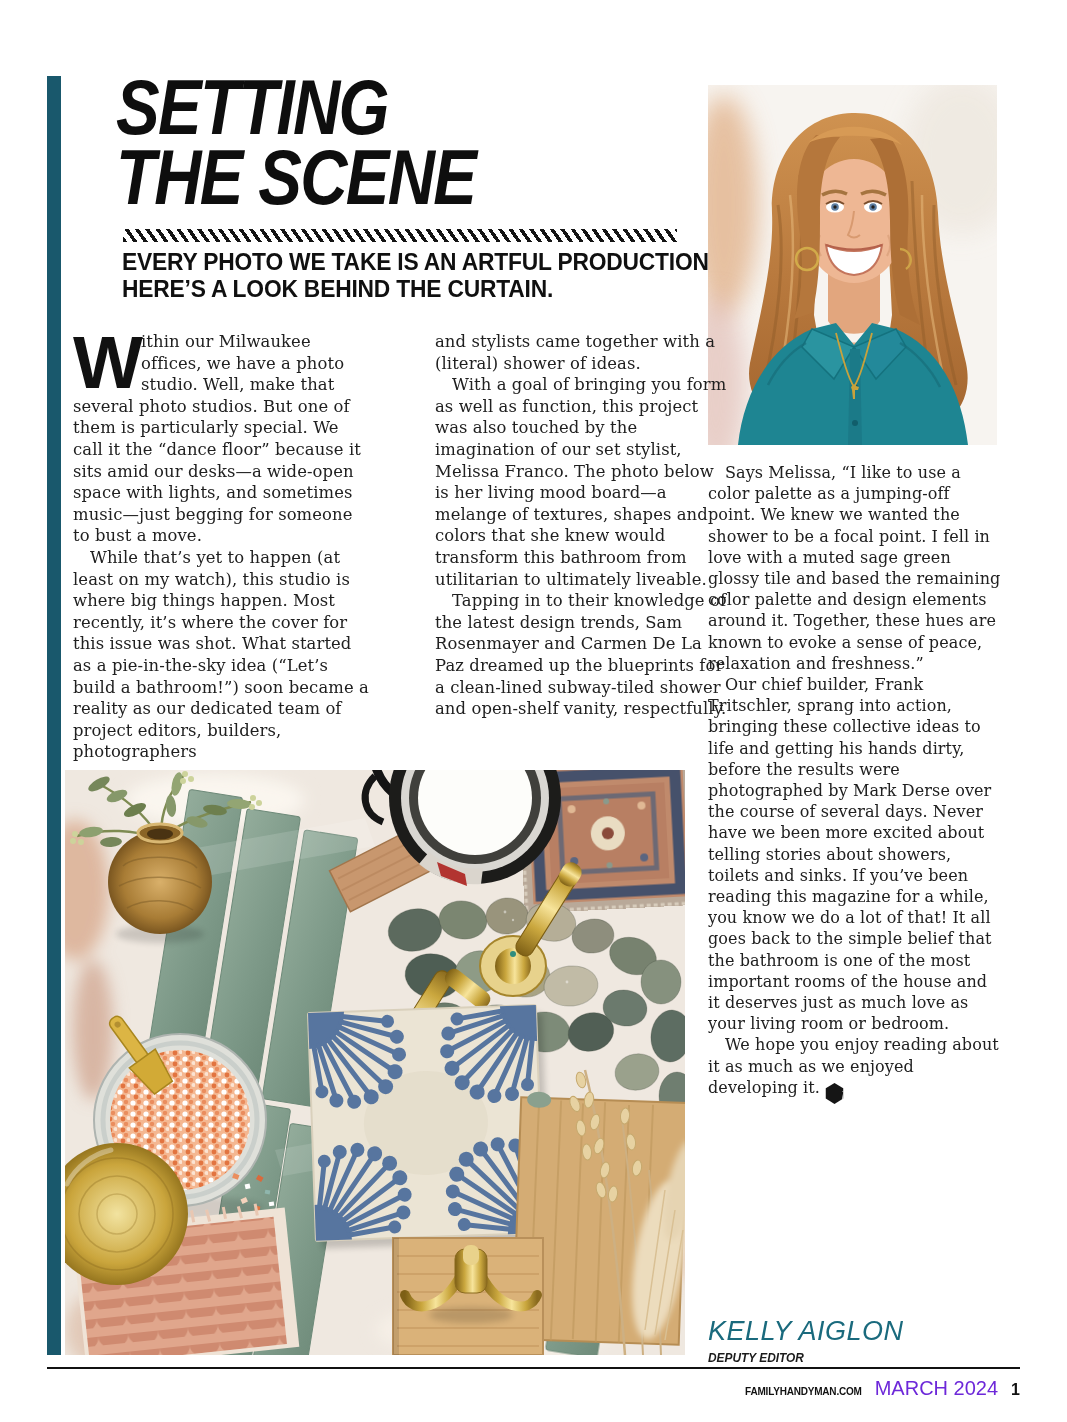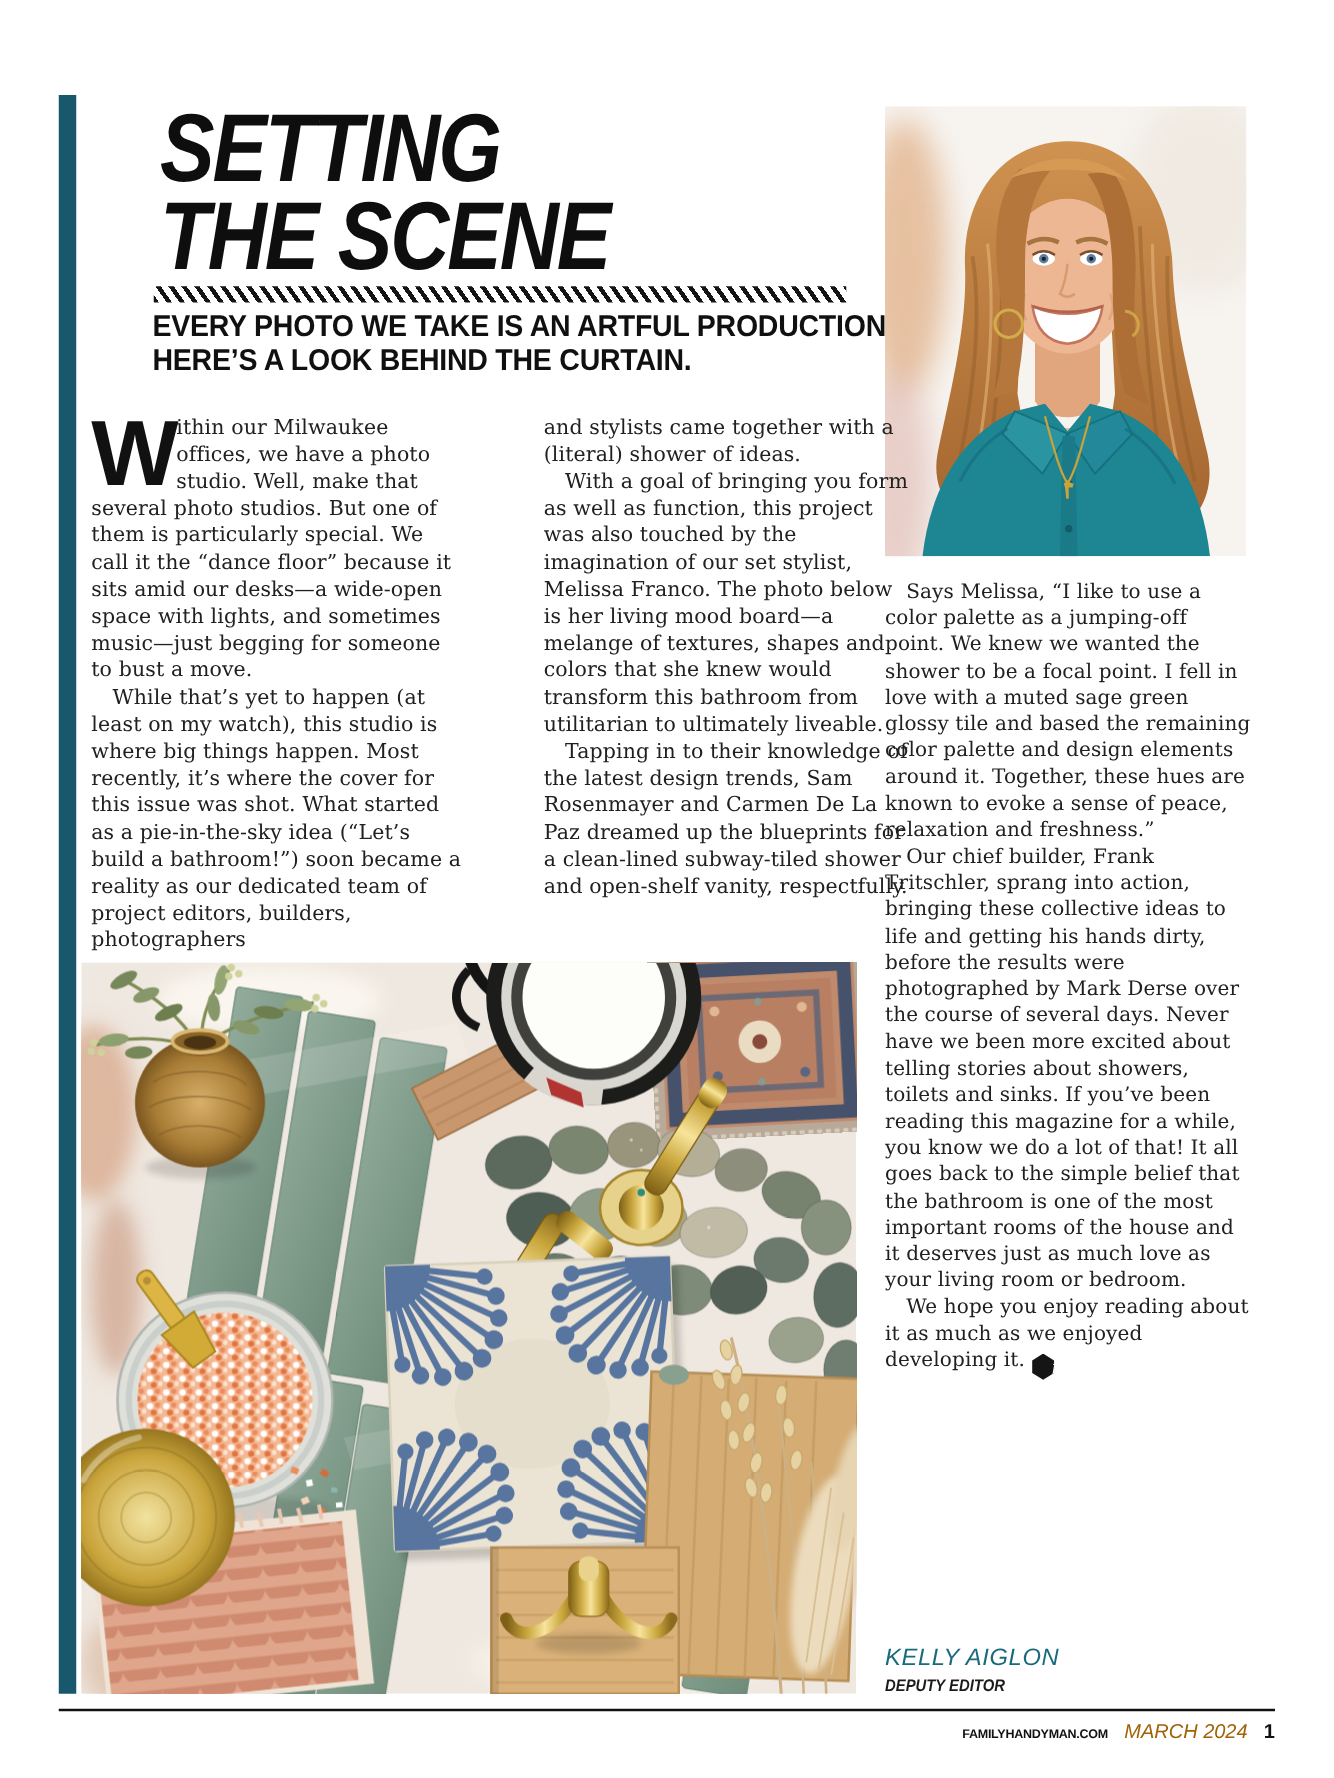--- a/index.html
+++ b/index.html
@@ -32,40 +32,40 @@
   .fhmark{display:inline-block;width:19px;height:21px;background:#151515;color:#ffffff;
           clip-path:polygon(50% 0,96% 26%,96% 74%,50% 100%,4% 74%,4% 26%);
           font-family:"Liberation Serif",serif;font-style:italic;font-weight:bold;font-size:12.5px;
           text-align:center;line-height:21px;vertical-align:-4px;margin-left:5px;}
 
   .photo{position:absolute;display:block;}
   .portrait{left:708px;top:85px;}
   .moodboard{left:65px;top:770px;}
 
   .signature{position:absolute;left:708px;top:1316px;}
-  .sig-name{font-family:"Liberation Sans",sans-serif;font-style:italic;font-size:19px;
+  .sig-name{font-family:"Liberation Sans",sans-serif;font-style:italic;font-size:27px;
             letter-spacing:.5px;color:#1A6A7D;}
   .sig-title{font-family:"Liberation Sans",sans-serif;font-style:italic;font-weight:bold;
              font-size:13.5px;color:#1b1b1b;margin-top:3px;transform:scaleX(.88);transform-origin:0 0;}
 
   .footer-rule{position:absolute;left:47px;top:1367px;width:973px;height:2px;background:#111;}
   .footer{position:absolute;top:1377px;right:47px;display:flex;align-items:baseline;gap:13px;
           font-family:"Liberation Sans",sans-serif;}
   .footer .site{font-weight:bold;font-size:10px;letter-spacing:-.2px;color:#111;}
-  .footer .issue{font-style:italic;font-size:16px;color:#a16207;}
+  .footer .issue{font-size:20px;color:#6d28d9;}
   .footer .pageno{font-weight:bold;font-size:16px;color:#111;}
 </style>
 </head>
 <body>
 
 <div class="page">
 
   <div class="accent-bar"></div>
 
-  <h1 class="headline" style="margin:12px;">
+  <h1 class="headline" style="margin:0;">
     <span class="hl-line">SETTING</span>
     <span class="hl-line">THE SCENE</span>
   </h1>
 
   <div class="hatch"></div>
 
   <div class="dek">
     <div>EVERY PHOTO WE TAKE IS AN ARTFUL PRODUCTION.</div>
     <div>HERE’S A LOOK BEHIND THE CURTAIN.</div>
   </div>

